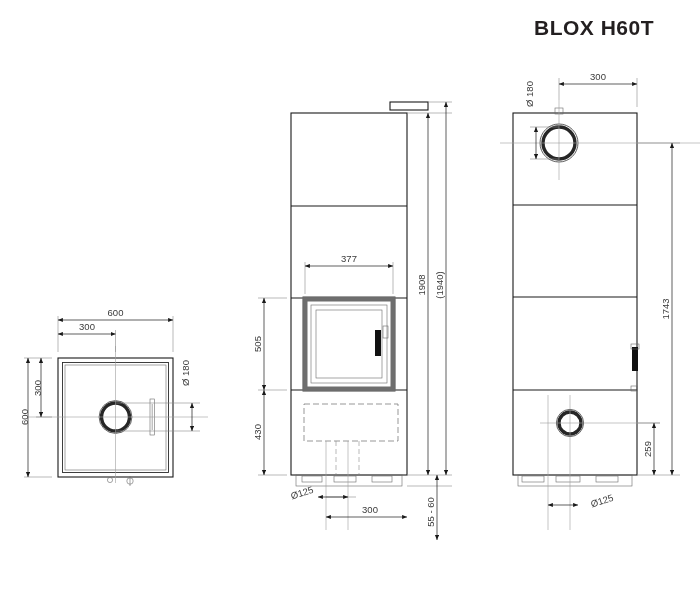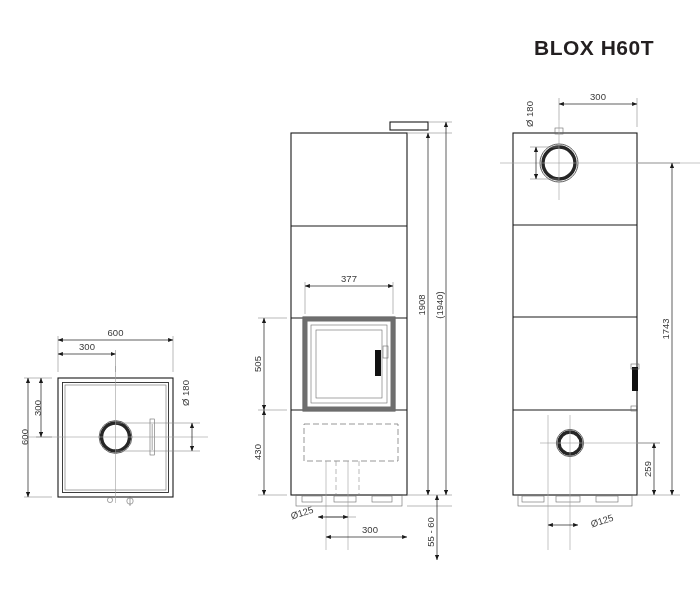--- a/index.html
+++ b/index.html
@@ -1,18 +1,18 @@
 <!DOCTYPE html>
 <html><head>
 <meta charset="utf-8">
 <style>
   html,body{margin:0;padding:0;background:#ffffff;}
   body{width:700px;height:600px;position:relative;overflow:hidden;
        font-family:"Liberation Sans",sans-serif;color:#1a1a1a;}
-  #stage{position:absolute;inset:0;width:700px;height:539px;margin-top:20px;}
+  #stage{position:absolute;inset:0;width:700px;height:539px;}
   #title{position:absolute;right:46px;top:16px;font-size:21px;font-weight:bold;
          letter-spacing:.5px;color:#231f20;white-space:nowrap;}
   svg{position:absolute;left:0;top:0;width:700px;height:600px;}
   .dimtxt{font-family:"Liberation Sans",sans-serif;font-size:9.5px;fill:#3a3a3a;}
 </style>
 </head>
 <body>
 
 <div id="stage">
 

